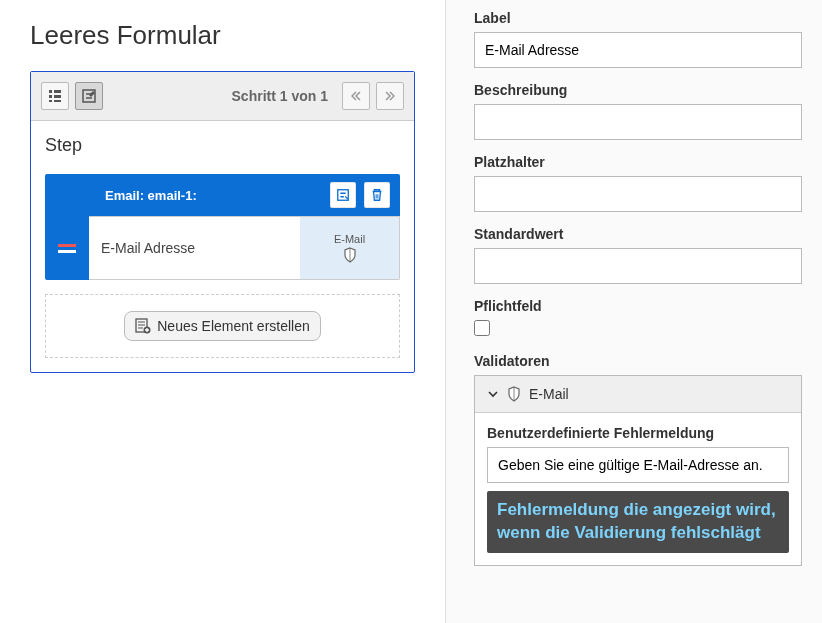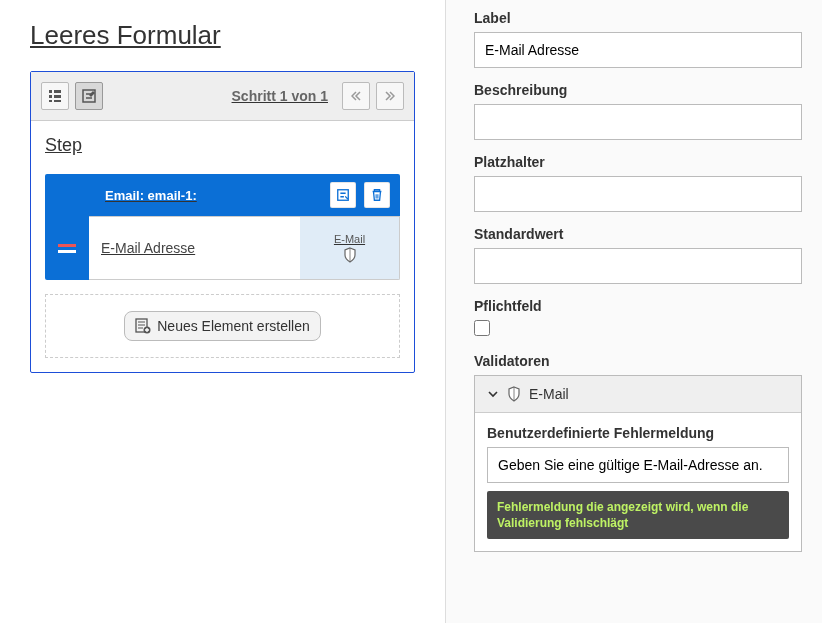--- a/index.html
+++ b/index.html
@@ -1,17 +1,17 @@
 <!DOCTYPE html>
 <html><head>
 <meta charset="utf-8">
 <style>
 * { box-sizing: border-box; margin: 0; padding: 0; }
 body { font-family: -apple-system, BlinkMacSystemFont, "Segoe UI", Arial, sans-serif; font-size: 14px; color: #333; background: #fff; width: 822px; height: 623px; display: flex; }
-.left-panel { width: 445px; padding: 20px 30px; text-decoration: underline; }
+.left-panel { width: 445px; padding: 20px 30px; }
 .right-panel { flex: 1; background: #fafafa; border-left: 1px solid #ddd; padding: 10px 20px 20px 28px; overflow: hidden; }
 .page-title { font-size: 26px; font-weight: 400; margin-bottom: 20px; }
 .form-box { border: 1px solid #1d4ed8; background: #fff; border-radius: 2px; }
 .toolbar { background: #eee; border-bottom: 1px solid #ccc; padding: 10px; display: flex; align-items: center; gap: 6px; }
 .icon-btn { width: 28px; height: 28px; border: 1px solid #bbb; background: #f7f7f7; display: inline-flex; align-items: center; justify-content: center; cursor: pointer; border-radius: 2px; }
 .icon-btn.active { background: #d8d8d8; border-color: #999; }
 .step-label { flex: 1; text-align: right; color: #666; font-weight: 600; padding-right: 8px; }
 .pager-btn { width: 28px; height: 28px; border: 1px solid #bbb; background: #f7f7f7; color: #888; display: inline-flex; align-items: center; justify-content: center; cursor: pointer; border-radius: 2px; }
 .step-body { padding: 14px; }
 .step-title { font-size: 18px; font-weight: 400; margin-bottom: 18px; }
@@ -31,21 +31,21 @@
 .new-element-btn { display: inline-flex; align-items: center; gap: 6px; border: 1px solid #bbb; background: #f3f3f3; padding: 6px 10px; cursor: pointer; border-radius: 8px; color: #333; }
 .field-group { margin-bottom: 14px; }
 .field-group label { display: block; font-weight: 700; margin-bottom: 6px; color: #333; }
 .field-group input[type=text] { width: 100%; height: 36px; border: 1px solid #bbb; padding: 0 10px; font-size: 14px; background: #fff; }
 .checkbox-row input { width: 16px; height: 16px; }
 .validator-panel { border: 1px solid #bbb; background: #efefef; }
 .validator-header { padding: 10px 12px; display: flex; align-items: center; gap: 8px; border-bottom: 1px solid #ccc; }
 .validator-body { background: #fff; padding: 12px; }
 .validator-body .sub-label { font-weight: 700; margin-bottom: 6px; display: block; }
 .validator-body input { width: 100%; height: 32px; border: 1px solid #bbb; padding: 0 8px; font-size: 13px; }
-.tooltip { margin-top: 8px; background: #4a4a4a; color: #bef264; padding: 8px 10px; font-size: 12px; font-weight: 600; border-radius: 2px; line-height: 1.35; }
+.tooltip { margin-top: 8px; background: #4a4a4a; color: #7dd3fc; padding: 8px 10px; font-size: 17px; font-weight: 600; border-radius: 2px; line-height: 1.35; }
 svg { display: block; }
 .shield-icon { width: 14px; height: 16px; }
 </style>
 </head>
 <body>
 
 <div class="left-panel">
   <h1 class="page-title">Leeres Formular</h1>
 
   <div class="form-box">

